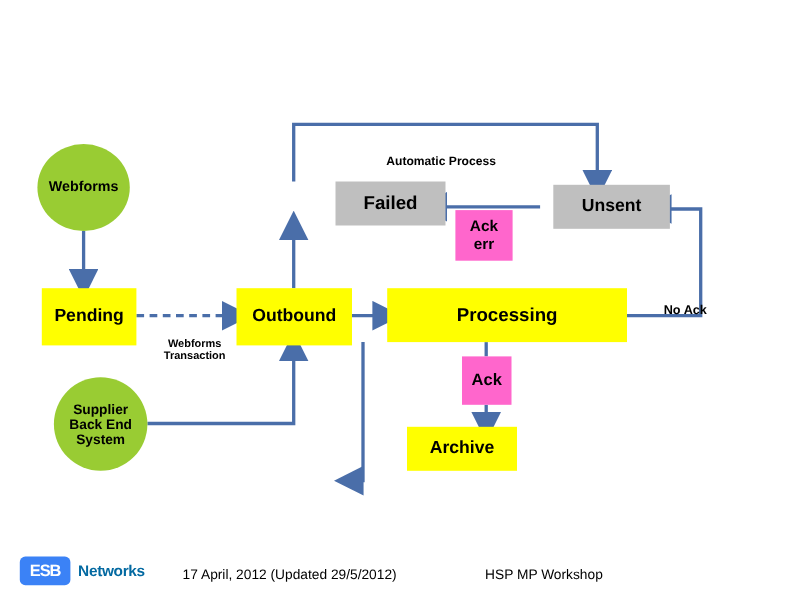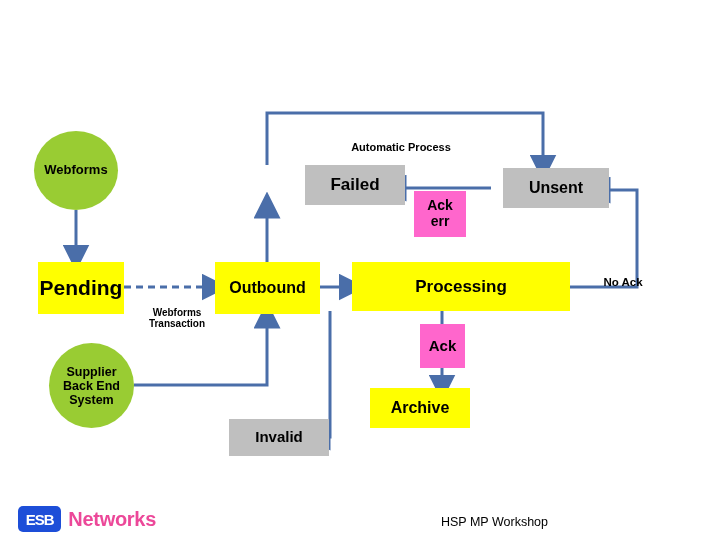--- a/index.html
+++ b/index.html
@@ -70,35 +70,35 @@
     left: 18px;
     top: 505px;
     width: 138px;
     height: 28px;
     display: flex;
     align-items: center;
   }
   .logo-mark {
     width: 46px;
     height: 26px;
-    background: #1d4ed8;
+    background: #3b82f6;
     border-radius: 5px;
     display: flex;
     align-items: center;
     justify-content: center;
     color: #ffffff;
     font-weight: bold;
     font-size: 15px;
     letter-spacing: -1px;
   }
   .logo-word {
     margin-left: 7px;
-    font-size: 20px;
-    font-weight: bold;
-    color: #ec4899;
+    font-size: 14px;
+    font-weight: bold;
+    color: #0369a1;
     letter-spacing: -0.3px;
   }
 </style>
 </head>
 <body>
 
 <div id="slide">
 
   <svg class="edges" viewBox="0 0 720 540">
     <defs>
@@ -128,21 +128,21 @@
       <path d="M442,368 L442,388" marker-end="url(#arrow)"></path>
 
       <path d="M330,311 L330,437 L317,437" marker-end="url(#arrow)"></path>
     </g>
   </svg>
 
   <div class="node ellipse" style="left:34px; top:131px; width:84px; height:79px; font-size:13px;">
     <span>Webforms</span>
   </div>
 
-  <div class="node rect-yellow" style="left:38px; top:262px; width:86px; height:52px; font-size:21px;">
+  <div class="node rect-yellow" style="left:38px; top:262px; width:86px; height:52px; font-size:16px;">
     <span>Pending</span>
   </div>
 
   <div class="node ellipse" style="left:49px; top:343px; width:85px; height:85px; font-size:12.5px; flex-direction:column;">
     <span>Supplier</span>
     <span>Back End</span>
     <span>System</span>
   </div>
 
   <div class="node rect-yellow" style="left:215px; top:262px; width:105px; height:52px; font-size:16px;">
@@ -167,38 +167,36 @@
   </div>
 
   <div class="node rect-pink" style="left:420px; top:324px; width:45px; height:44px; font-size:15px;">
     <span>Ack</span>
   </div>
 
   <div class="node rect-yellow" style="left:370px; top:388px; width:100px; height:40px; font-size:16px;">
     <span>Archive</span>
   </div>
 
-  <div class="node rect-gray" style="left:217px; top:419px; width:100px; height:37px; font-size:15px;">
-    <span>Invalid</span>
-  </div>
 
   <div class="node plain-label" style="left:311px; top:103px; width:180px; height:16px; font-size:11px; background:#ffffff;">
     <span>Automatic Process</span>
   </div>
 
   <div class="node plain-label" style="left:135px; top:267px; width:84px; height:30px; flex-direction:column;">
     <span class="small-label">Webforms</span>
     <span class="small-label">Transaction</span>
   </div>
 
   <div class="node plain-label" style="left:592px; top:238px; width:62px; height:16px; font-size:11.5px;">
     <span>No Ack</span>
   </div>
 
   <div class="logo">
     <div class="logo-mark">ESB</div>
     <div class="logo-word">Networks</div>
   </div>
 
+  <div class="footer-text" style="left:166px; top:515px;">17 April, 2012 (Updated 29/5/2012)</div>
   <div class="footer-text" style="left:441px; top:515px;">HSP MP Workshop</div>
   <div class="footer-text" style="left:655px; top:515px;margin-top:40px;">44</div>
 
 </div>
 
 </body></html>

